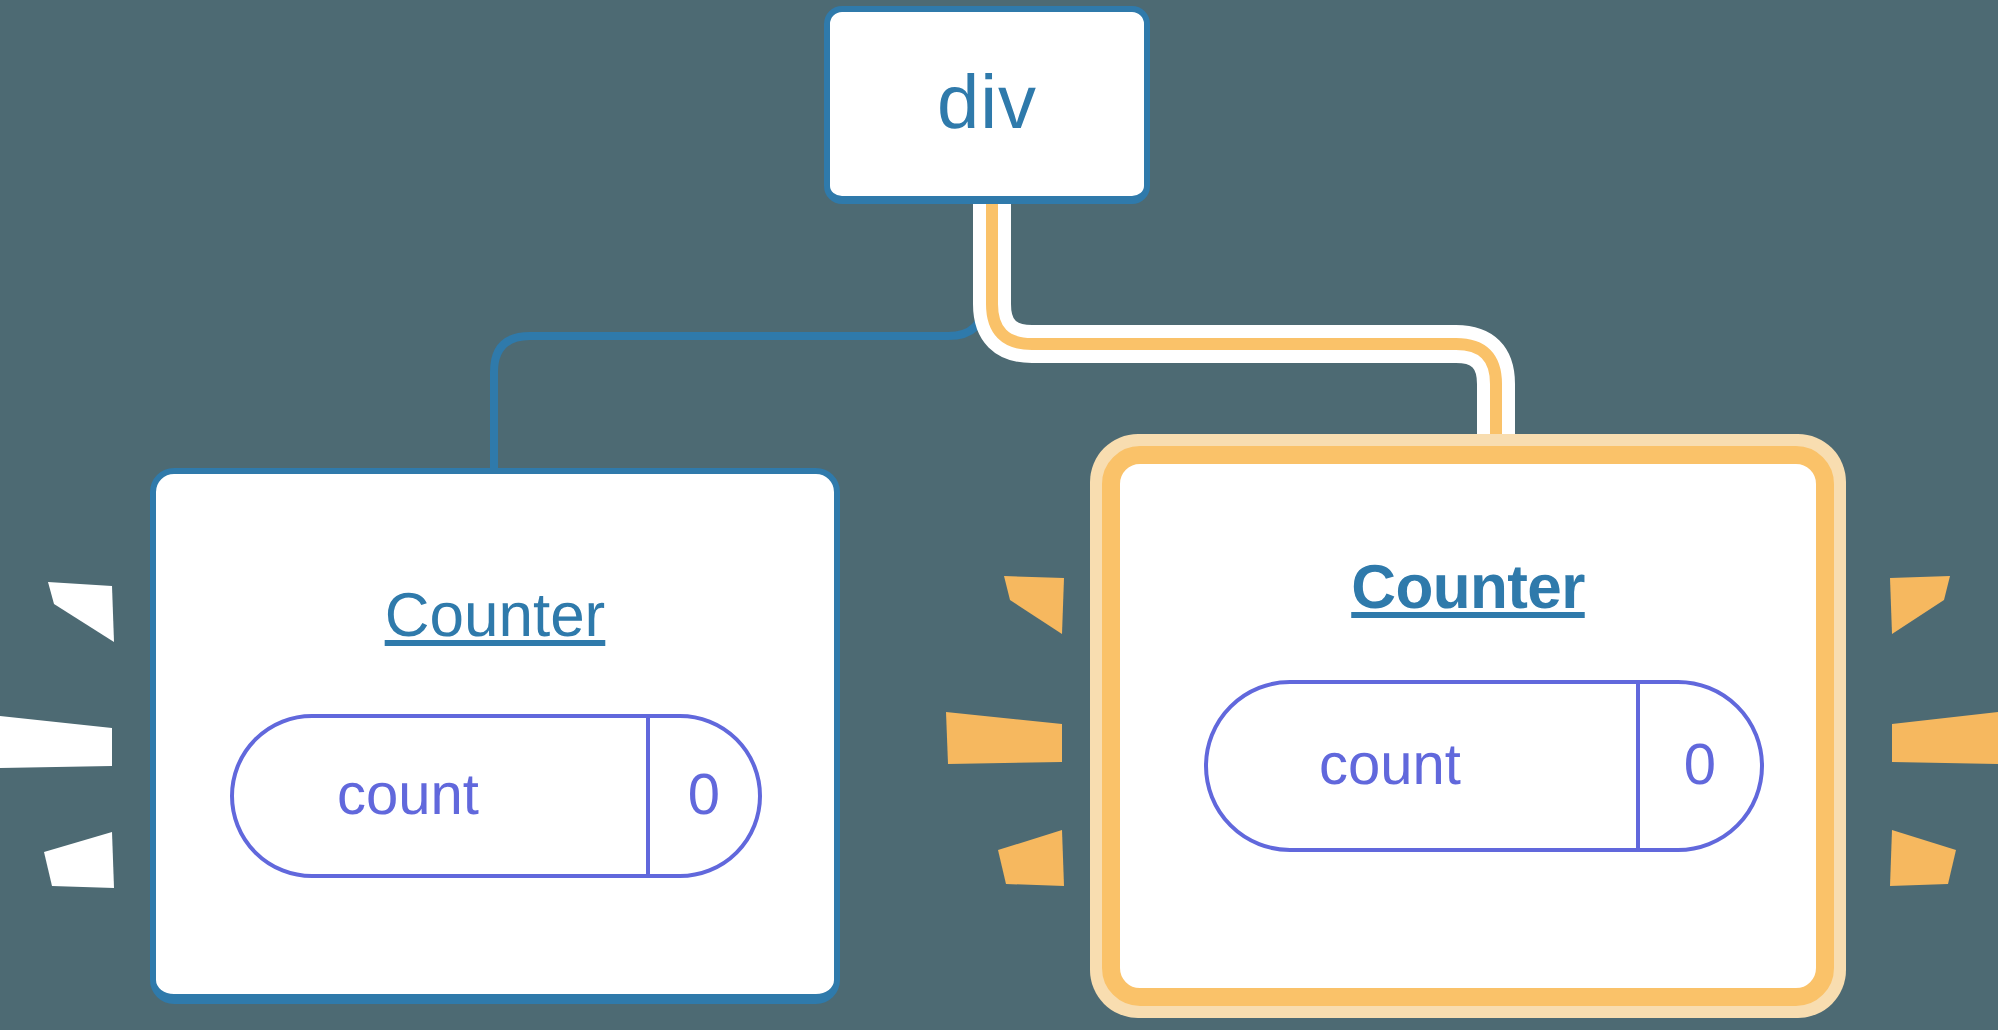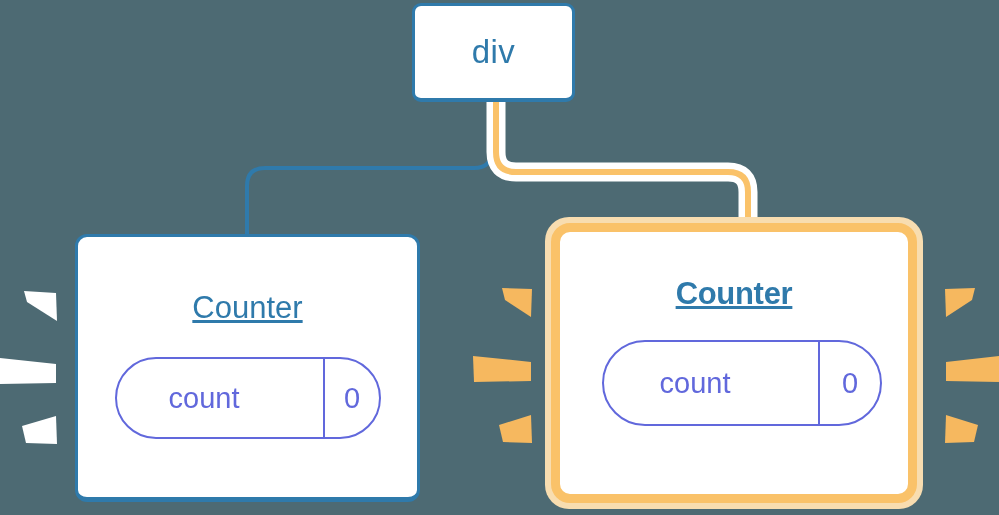--- a/index.html
+++ b/index.html
@@ -37,21 +37,21 @@
     width: 163px;
     height: 99px;
     border: 3px solid #2f7aab;
     border-bottom-width: 4px;
     border-radius: 9px;
     display: flex;
     align-items: center;
     justify-content: center;
   }
   .root-label {
-    font-size: 33px;
+    font-size: 38px;
     color: #2f7aab;
     letter-spacing: .5px;
   }
 
   
   .node-plain {
     left: 75px;
     top: 234px;
     width: 345px;
     height: 268px;

